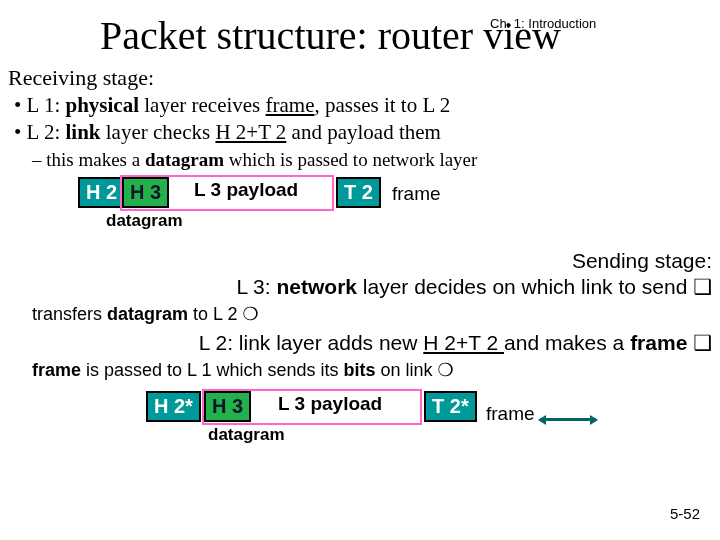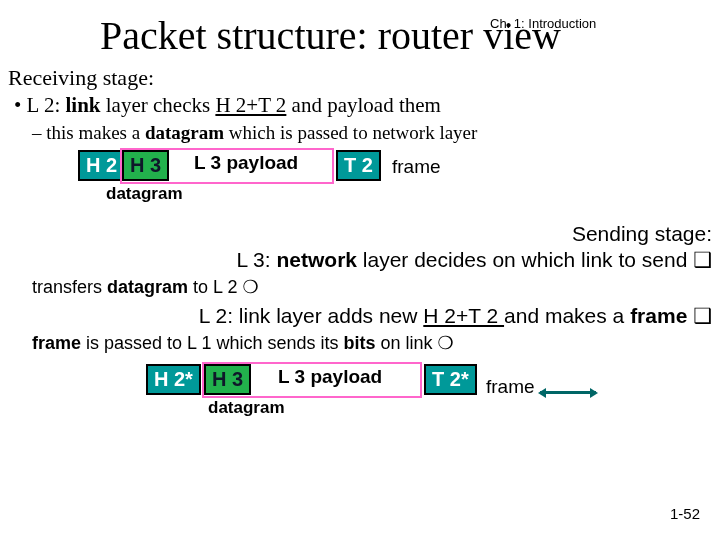--- a/index.html
+++ b/index.html
@@ -129,20 +129,23 @@
 </head>
 <body>
 
 <div class="chapter">Ch. 1: Introduction</div>
 <div class="title">Packet structure: router view</div>
 
 <div class="content">
 
   <div class="recv-head">Receiving stage:</div>
 
+  <div class="bullet">
+    <span>•  L 1: </span><b>physical</b><span> layer receives </span><u>frame</u><span>, passes it to L 2</span>
+  </div>
 
   <div class="bullet">
     <span>•  L 2: </span><b>link</b><span> layer checks </span><u>H 2+T 2</u><span> and payload them</span>
   </div>
 
   <div class="subbullet">
     <span>–  this makes a </span><b>datagram</b><span> which is passed to network layer</span>
   </div>
 
   <div class="diagram-wrap1">
@@ -191,13 +194,13 @@
     <span class="overlap" style="left:278px;top:0;">
       <span class="cell teal">T 2*</span>
     </span>
     <span class="overlap frame-label" style="left:340px;top:12px;">frame</span>
     <span class="overlap" style="left:394px;top:18px;"><span class="arrow-line"></span></span>
     <span class="overlap datagram-label" style="left:62px;top:34px;">datagram</span>
   </div>
 
 </div>
 
-<div class="pagenum">1-52</div>
+<div class="pagenum">5-52</div>
 
 </body></html>

